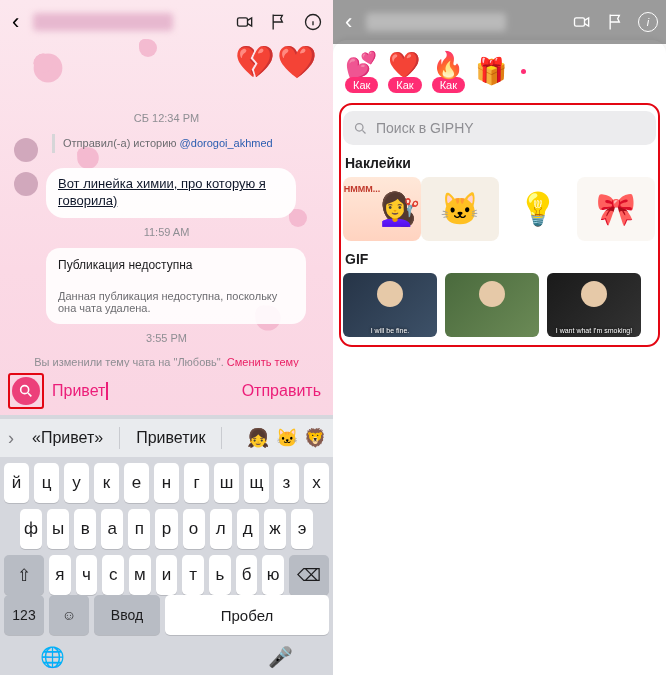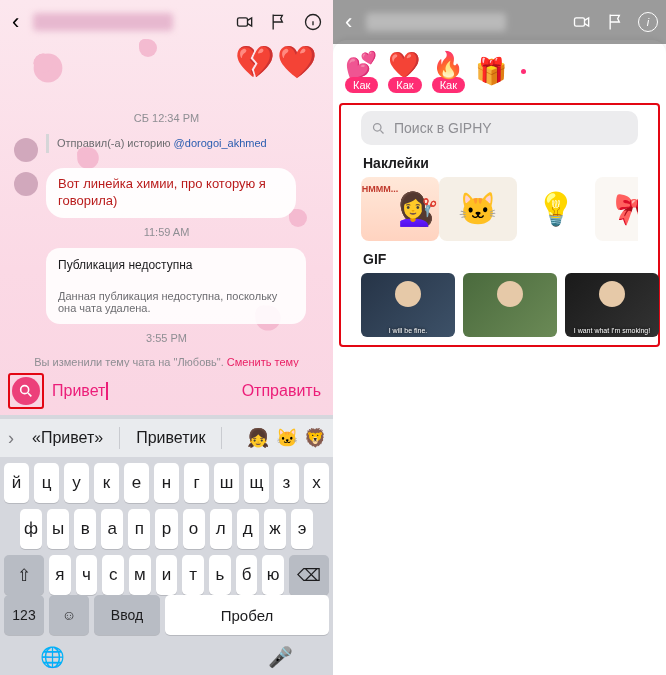--- a/index.html
+++ b/index.html
@@ -24,25 +24,25 @@
   .hdr-icon { width:24px; height:24px; display:flex; align-items:center; justify-content:center; }
   .hdr-icon svg { width:20px; height:20px; stroke:#222; fill:none; stroke-width:1.6; }
 
   .big-hearts { position:absolute; top:46px; right:16px; display:flex; gap:2px; z-index:3;}
   .big-hearts span { font-size:32px; line-height:1;}
 
   .chat-scroll { flex:1; padding:60px 14px 4px 14px; position:relative; z-index:1; overflow:hidden; font-size:12px; color:#6c6c70;}
   .ts { text-align:center; font-size:11px; color:#8e8e93; margin:8px 0 10px;}
   .row { display:flex; gap:8px; margin-bottom:6px; align-items:flex-start;}
   .avatar { width:24px; height:24px; border-radius:50%; background:#d1a8bc; flex:0 0 24px; margin-top:4px;}
-  .sys-reply { border-left:3px solid #d6d6d8; padding:2px 0 2px 8px; font-size:11px; line-height:1.35;}
+  .sys-reply { border-left:3px solid #d6d6d8; padding:2px 0 2px 8px; font-size:11px; line-height:1.35;margin-left:6px;}
   .sys-reply .l1 { color:#6c6c70;}
   .sys-reply .mention { color:#2a5db0;}
   .sys-reply .l2 { color:#a0a0a5;}
-  .bubble { background:rgba(255,255,255,.92); border-radius:18px; padding:8px 12px; font-size:13px; color:#b91c1c; max-width:250px; line-height:1.3;}
+  .bubble { background:rgba(255,255,255,.92); border-radius:18px; padding:8px 12px; font-size:13px; color:#0f172a; max-width:250px; line-height:1.3;text-decoration:underline;}
   .sys-card { background:rgba(255,255,255,.88); border-radius:14px; padding:10px 12px; font-size:11px; color:#6c6c70; max-width:260px; margin-left:32px;}
   .sys-card .h { font-size:12px; color:#1c1c1e; font-weight:500; margin-bottom:18px;}
   .theme-line { text-align:center; font-size:11px; color:#8e8e93; margin:12px 0 6px;}
   .theme-line .link { color:#e91e63; font-weight:500;}
 
   .compose { display:flex; align-items:center; gap:8px; padding:6px 8px; position:relative; z-index:2;}
   .search-btn-box { border:2px solid #e30613; border-radius:3px; padding:2px; }
   .search-btn { width:28px; height:28px; border-radius:50%; background:#ec407a; display:flex; align-items:center; justify-content:center;}
   .search-btn svg { width:16px; height:16px; stroke:#fff; stroke-width:2.4; fill:none;}
   .compose-field { flex:1; background:transparent; border:none; font-size:16px; color:#ec1e79; outline:none; }
@@ -78,21 +78,21 @@
   .dim-header .circ{width:20px;height:20px;border:1.6px solid #fff;border-radius:50%;display:flex;align-items:center;justify-content:center;font-size:11px;color:#fff;font-style:italic;}
 
   .sheet { flex:1; background:#fff; border-top-left-radius:14px; border-top-right-radius:14px; margin-top:-4px; box-shadow:0 -2px 6px rgba(0,0,0,.08); display:flex; flex-direction:column; padding-top:10px;}
   .reactions { display:flex; gap:10px; padding:0 12px 10px; align-items:center;}
   .react { position:relative; display:flex; flex-direction:column; align-items:center; gap:2px;}
   .react .emoji{font-size:26px;}
   .react .pill{background:#ff2d74; color:#fff; font-size:11px; border-radius:10px; padding:2px 8px; margin-top:-6px;}
   .react.fire .emoji{filter:hue-rotate(-20deg);}
   .dot{width:5px;height:5px;border-radius:50%;background:#ff2d74;margin-left:4px;}
 
-  .red-box { border:2px solid #e30613; margin:0 6px 8px; border-radius:4px; padding:6px 20px 8px;}
+  .red-box { border:2px solid #e30613; margin:0 6px 8px; border-radius:13px; padding:6px 2px 8px;}
   .search-bar { display:flex; align-items:center; gap:8px; background:#ececee; border-radius:10px; height:34px; padding:0 10px; color:#8e8e93;}
   .search-bar svg{width:15px;height:15px;stroke:#9a9a9f;fill:none;stroke-width:2;}
   .search-bar span{font-size:14px;}
 
   .sect-h { font-size:14px; font-weight:600; color:#1c1c1e; padding:10px 2px 6px;}
   .sticker-row { display:flex; gap:0; overflow:hidden;}
   .sticker { flex:0 0 78px; height:64px; border-radius:8px; background:#faf7f3; display:flex; align-items:center; justify-content:center; font-size:32px;}
   .st1{background:linear-gradient(180deg,#ffe8d9,#ffd3c0);}
   .st2{background:#f5efe6;}
   .st3{background:#fff;}

